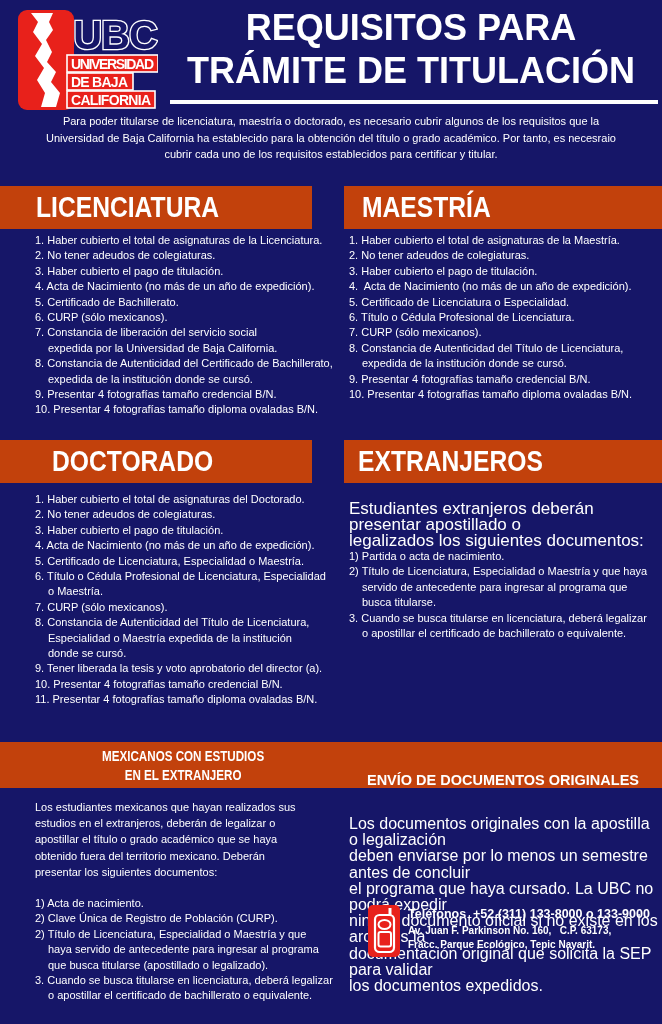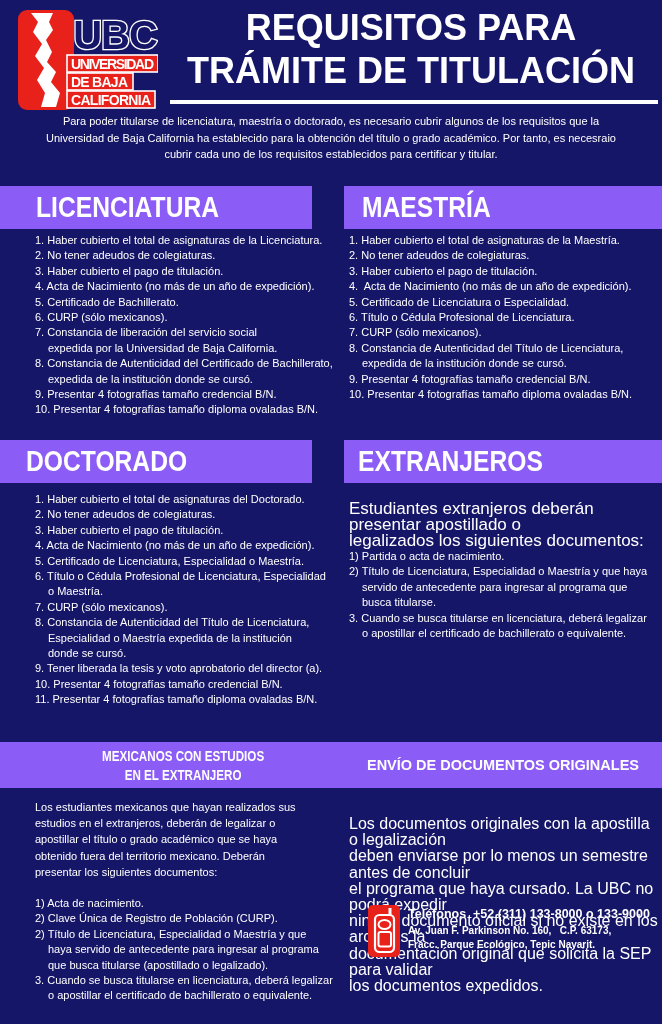--- a/index.html
+++ b/index.html
@@ -14,34 +14,34 @@
     position:absolute; left:162px; top:6px; width:498px;
     font-size:36px; font-weight:bold; line-height:43px;
     text-align:center; white-space:pre-line; letter-spacing:0px;
   }
   #title-underline { position:absolute; left:170px; top:100px; width:488px; height:4px; background:#ffffff; }
   #intro {
     position:absolute; left:11px; top:113px; width:640px;
     font-size:11px; line-height:16.5px; text-align:center; white-space:pre-line;
   }
   
-  .bar { position:absolute; background:#8b5cf6; display:flex; align-items:center; }
+  .bar { position:absolute; background:#c2410c; display:flex; align-items:center; }
   .bar-big  { font-size:29px; font-weight:bold; }
   .bar-big .stretch { display:inline-block; transform:scaleX(0.85); transform-origin:0 50%; white-space:nowrap; }
   #bar-lic  { left:0;     top:186px; width:312px; height:43px; padding-left:36px; box-sizing:border-box; }
   #bar-mae  { left:344px; top:186px; width:318px; height:43px; padding-left:18px; box-sizing:border-box; }
-  #bar-doc  { left:0;     top:440px; width:312px; height:43px; padding-left:26px; box-sizing:border-box; }
+  #bar-doc  { left:0;     top:440px; width:312px; height:43px; padding-left:52px; box-sizing:border-box; }
   #bar-ext  { left:344px; top:440px; width:318px; height:43px; padding-left:14px; box-sizing:border-box; }
   #bar-mex  { left:0;     top:742px; width:367px; height:46px; justify-content:center; }
   #bar-mex .stretch2 {
     display:inline-block; transform:scaleX(0.75); transform-origin:50% 50%;
     font-size:15.5px; font-weight:bold; line-height:19px; text-align:center; white-space:pre-line;
   }
   #bar-env  { left:344px; top:742px; width:318px; height:46px; justify-content:center;
-              font-size:14.5px; font-weight:bold; }
+              font-size:14.5px; font-weight:bold;align-items:flex-end; }
   
   .list { position:absolute; font-size:11px; line-height:15.4px; }
   .list .li { white-space:pre-wrap; padding-left:13px; text-indent:-13px; }
   #lic-list { left:35px;  top:233px; width:330px; }
   #mae-list { left:349px; top:233px; width:313px; }
   #doc-list { left:35px;  top:492px; width:330px; }
   #ext-intro { position:absolute; left:349px; top:501px; width:312px;
                font-size:17px; line-height:16px; white-space:pre-line; }
   #ext-list { left:349px; top:549px; width:313px; }
   #mex-intro { position:absolute; left:35px; top:799px; width:300px;

